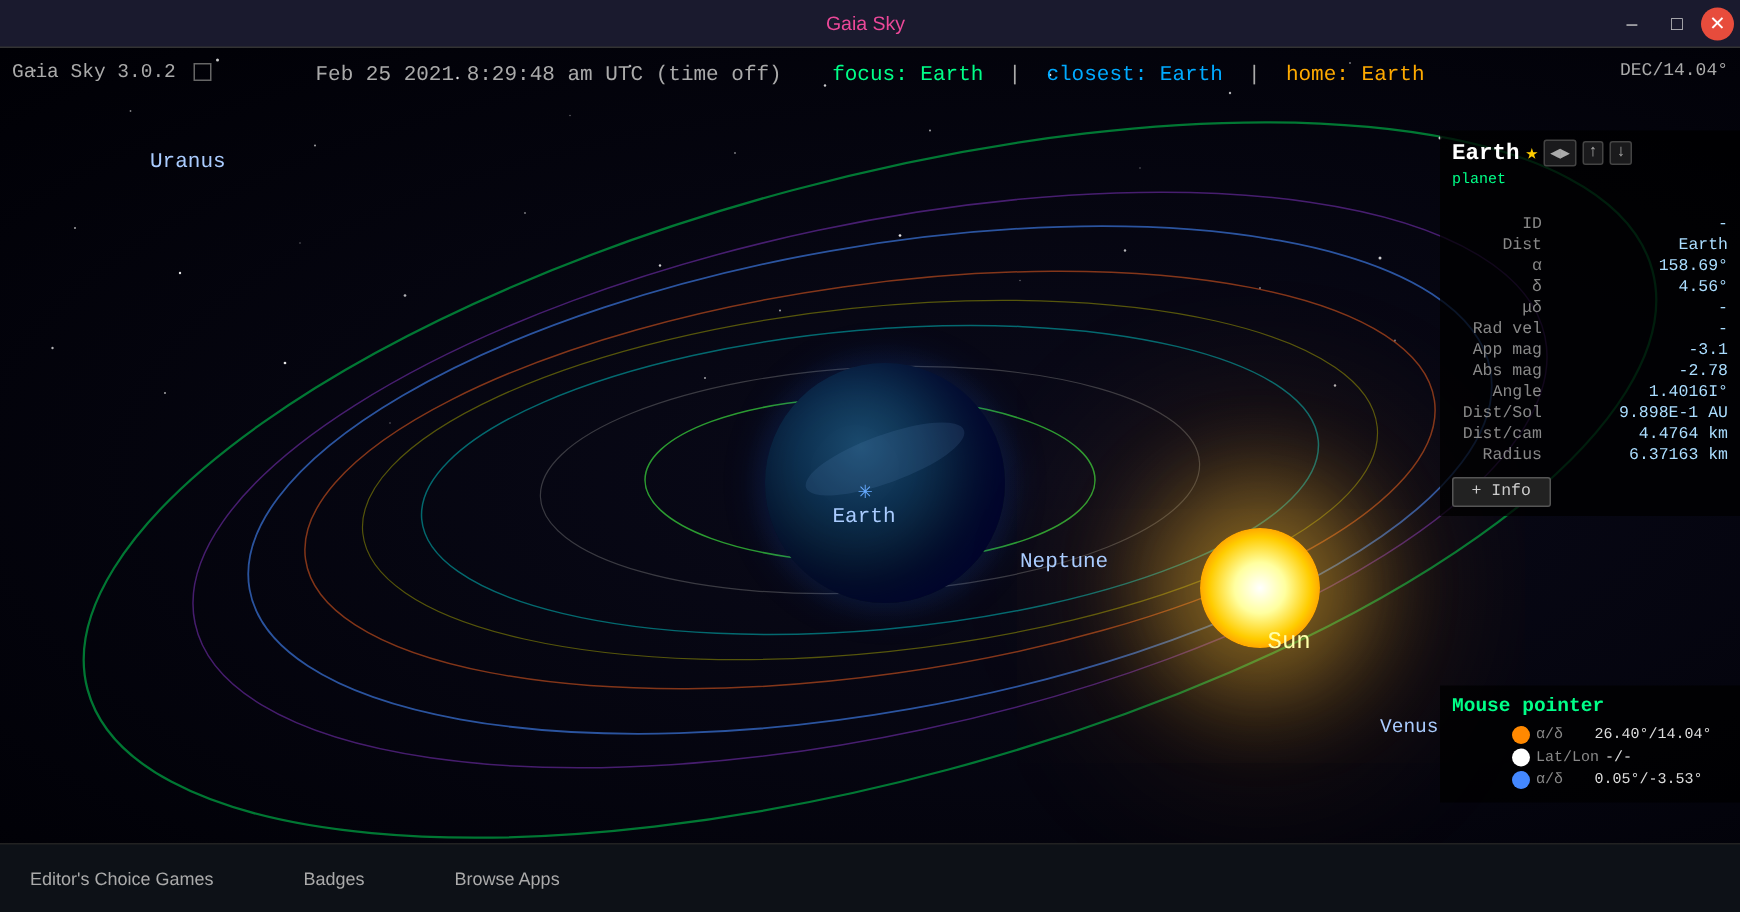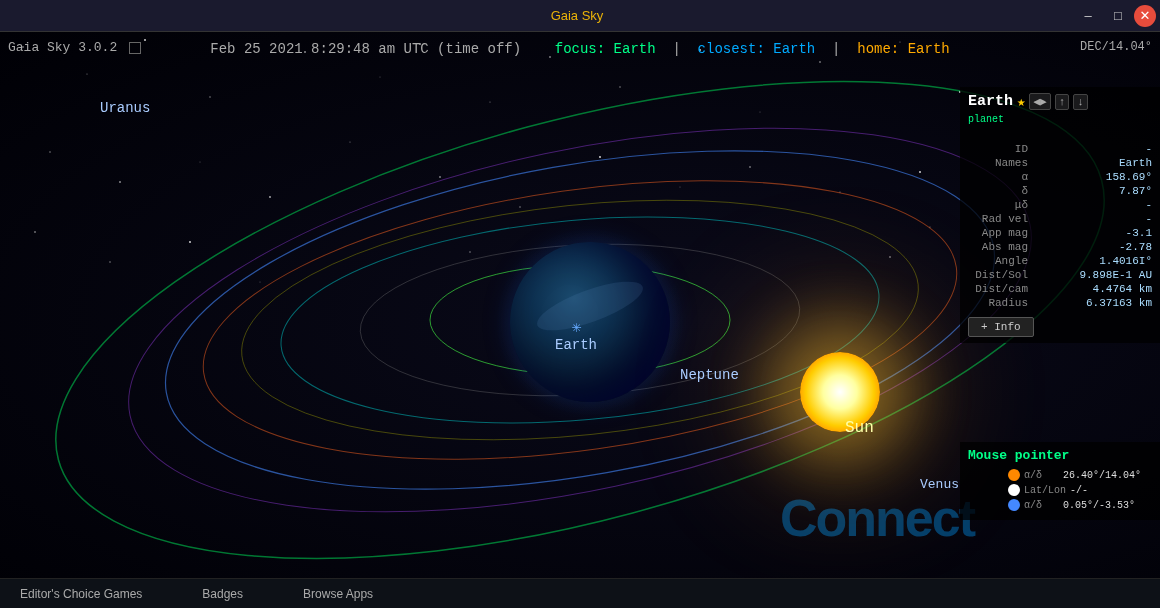--- a/index.html
+++ b/index.html
@@ -20,21 +20,21 @@
       background: #1a1a2e;
       display: flex;
       align-items: center;
       justify-content: space-between;
       z-index: 100;
       border-bottom: 1px solid #333;
     }
     #titlebar-title {
       flex: 1;
       text-align: center;
-      color: #eab308;
+      color: #ec4899;
       font-size: 13px;
       font-family: Arial, sans-serif;
     }
     #titlebar-controls {
       display: flex;
       align-items: center;
       gap: 2px;
       padding-right: 4px;
     }
     .title-btn {
@@ -250,21 +250,21 @@
       font-size: 11px;
       cursor: pointer;
       margin-top: 6px;
       font-family: 'Courier New', monospace;
       border-radius: 2px;
     }
 
     
     #mouse-panel {
       position: absolute;
-      top: 410px; right: 0;
+      top: 425px; right: 0;
       width: 200px;
       background: rgba(0,0,0,0.75);
       z-index: 60;
       padding: 6px 8px;
       font-family: 'Courier New', monospace;
       font-size: 11px;
       color: #ccc;
     }
     #mouse-panel-title {
       color: #00ff88;
@@ -329,21 +329,21 @@
       position: absolute;
       top: 0; left: 0;
       width: 100%; height: 100%;
       z-index: 1;
     }
 
     
     #store-bar {
       position: absolute;
       bottom: 0; left: 0; right: 0;
-      height: 30px;
+      height: 46px;
       background: #0d1117;
       border-top: 1px solid #222;
       display: flex;
       align-items: center;
       padding: 0 20px;
       z-index: 100;
       gap: 60px;
     }
     .store-link {
       color: #aaa;
@@ -467,49 +467,48 @@
   <div id="earth-glow"></div>
 
   <div id="earth-body"></div>
 
   <div id="earth-crosshair">✳</div>
 
   <div id="label-earth" class="planet-label">Earth</div>
 
   <div id="sun-body"></div>
 
-  <div id="connect-logo">Connect</div>
 
   <div id="right-panel">
     <div id="panel-title-row">
       <span id="panel-earth-name">Earth</span>
       <span id="panel-star-icon">★</span>
       <span class="panel-icon-btn">◀▶</span>
       <span class="panel-icon-btn">↑</span>
       <span class="panel-icon-btn">↓</span>
     </div>
     <div id="panel-type">planet</div>
 
     
     <div id="panel-info-rows">
         <div class="info-row">
       <span class="info-key">ID</span>
       <span class="info-val info-val-highlight">-</span>
     </div>
         <div class="info-row">
-      <span class="info-key">Names</span>
+      <span class="info-key">Dist</span>
       <span class="info-val info-val-highlight">Earth</span>
     </div>
         <div class="info-row">
       <span class="info-key">α</span>
       <span class="info-val info-val-highlight">158.69°</span>
     </div>
         <div class="info-row">
       <span class="info-key">δ</span>
-      <span class="info-val info-val-highlight">7.87°</span>
+      <span class="info-val info-val-highlight">4.56°</span>
     </div>
         <div class="info-row">
       <span class="info-key">μδ</span>
       <span class="info-val info-val-highlight">-</span>
     </div>
         <div class="info-row">
       <span class="info-key">Rad vel</span>
       <span class="info-val info-val-highlight">-</span>
     </div>
         <div class="info-row">

